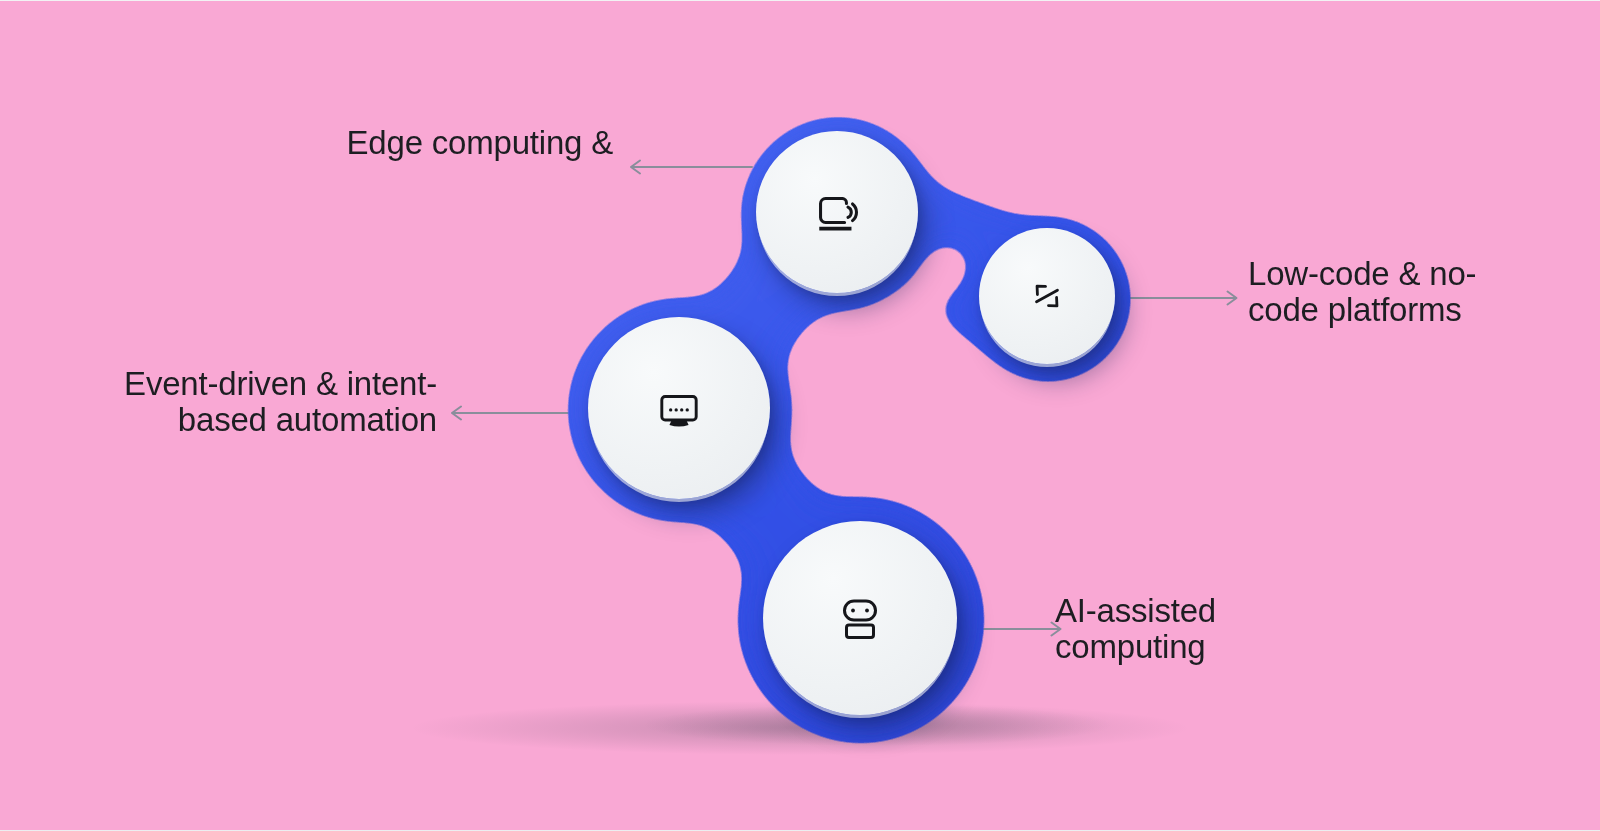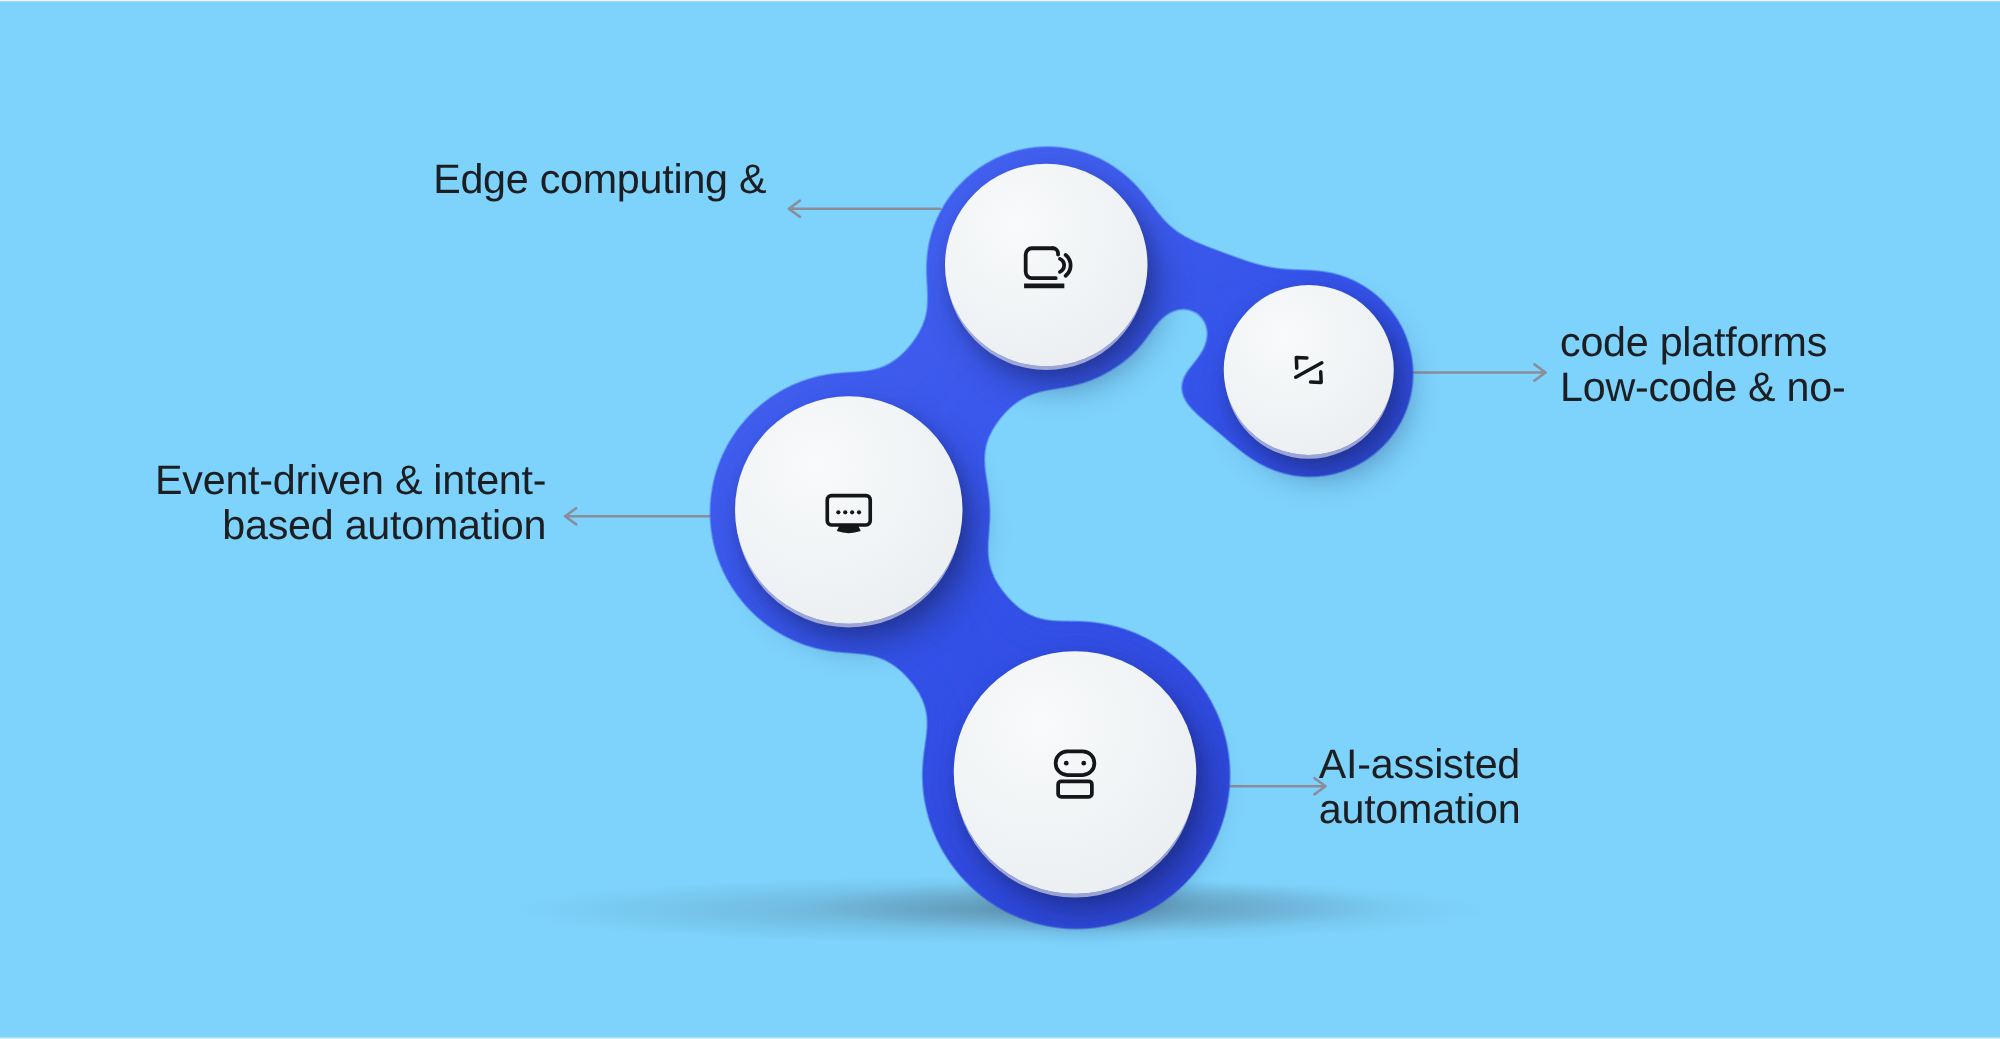--- a/index.html
+++ b/index.html
@@ -1,19 +1,19 @@
 <!DOCTYPE html>
 <html><head>
 <meta charset="utf-8">
 <style>
   html,body{margin:0;padding:0;background:#ffffff;}
   .stage{
     position:relative;
     width:1600px;height:831px;
-    background:#7dd3fc;
+    background:#f9a8d4;
     overflow:hidden;
     font-family:"Liberation Sans","DejaVu Sans",sans-serif;
     box-sizing:border-box;
     border-top:1px solid #f2f3f4;
     border-bottom:1px solid #eceef0;
   }
   .blob-svg{position:absolute;left:0;top:0;width:1600px;height:831px;}
   .node{
     position:absolute;border-radius:50%;
     display:flex;align-items:center;justify-content:center;
@@ -130,27 +130,27 @@
       </g>
       <rect x="10.5" y="31" width="27" height="12.5" rx="2.5"></rect>
     </svg>
   </div>
 
   <div class="label align-right" style="right:987px;top:124px;">
     <div>Edge computing &amp;</div>
   </div>
 
   <div class="label align-left" style="left:1248px;top:255px;">
+    <div>Low-code &amp; no-</div>
     <div>code platforms</div>
-    <div>Low-code &amp; no-</div>
   </div>
 
   <div class="label align-right" style="right:1163px;top:365px;">
     <div>Event-driven &amp; intent-</div>
     <div>based automation</div>
   </div>
 
   <div class="label align-left" style="left:1055px;top:592px;">
     <div>AI-assisted</div>
-    <div>automation</div>
+    <div>computing</div>
   </div>
 
 </div>
 
 </body></html>

